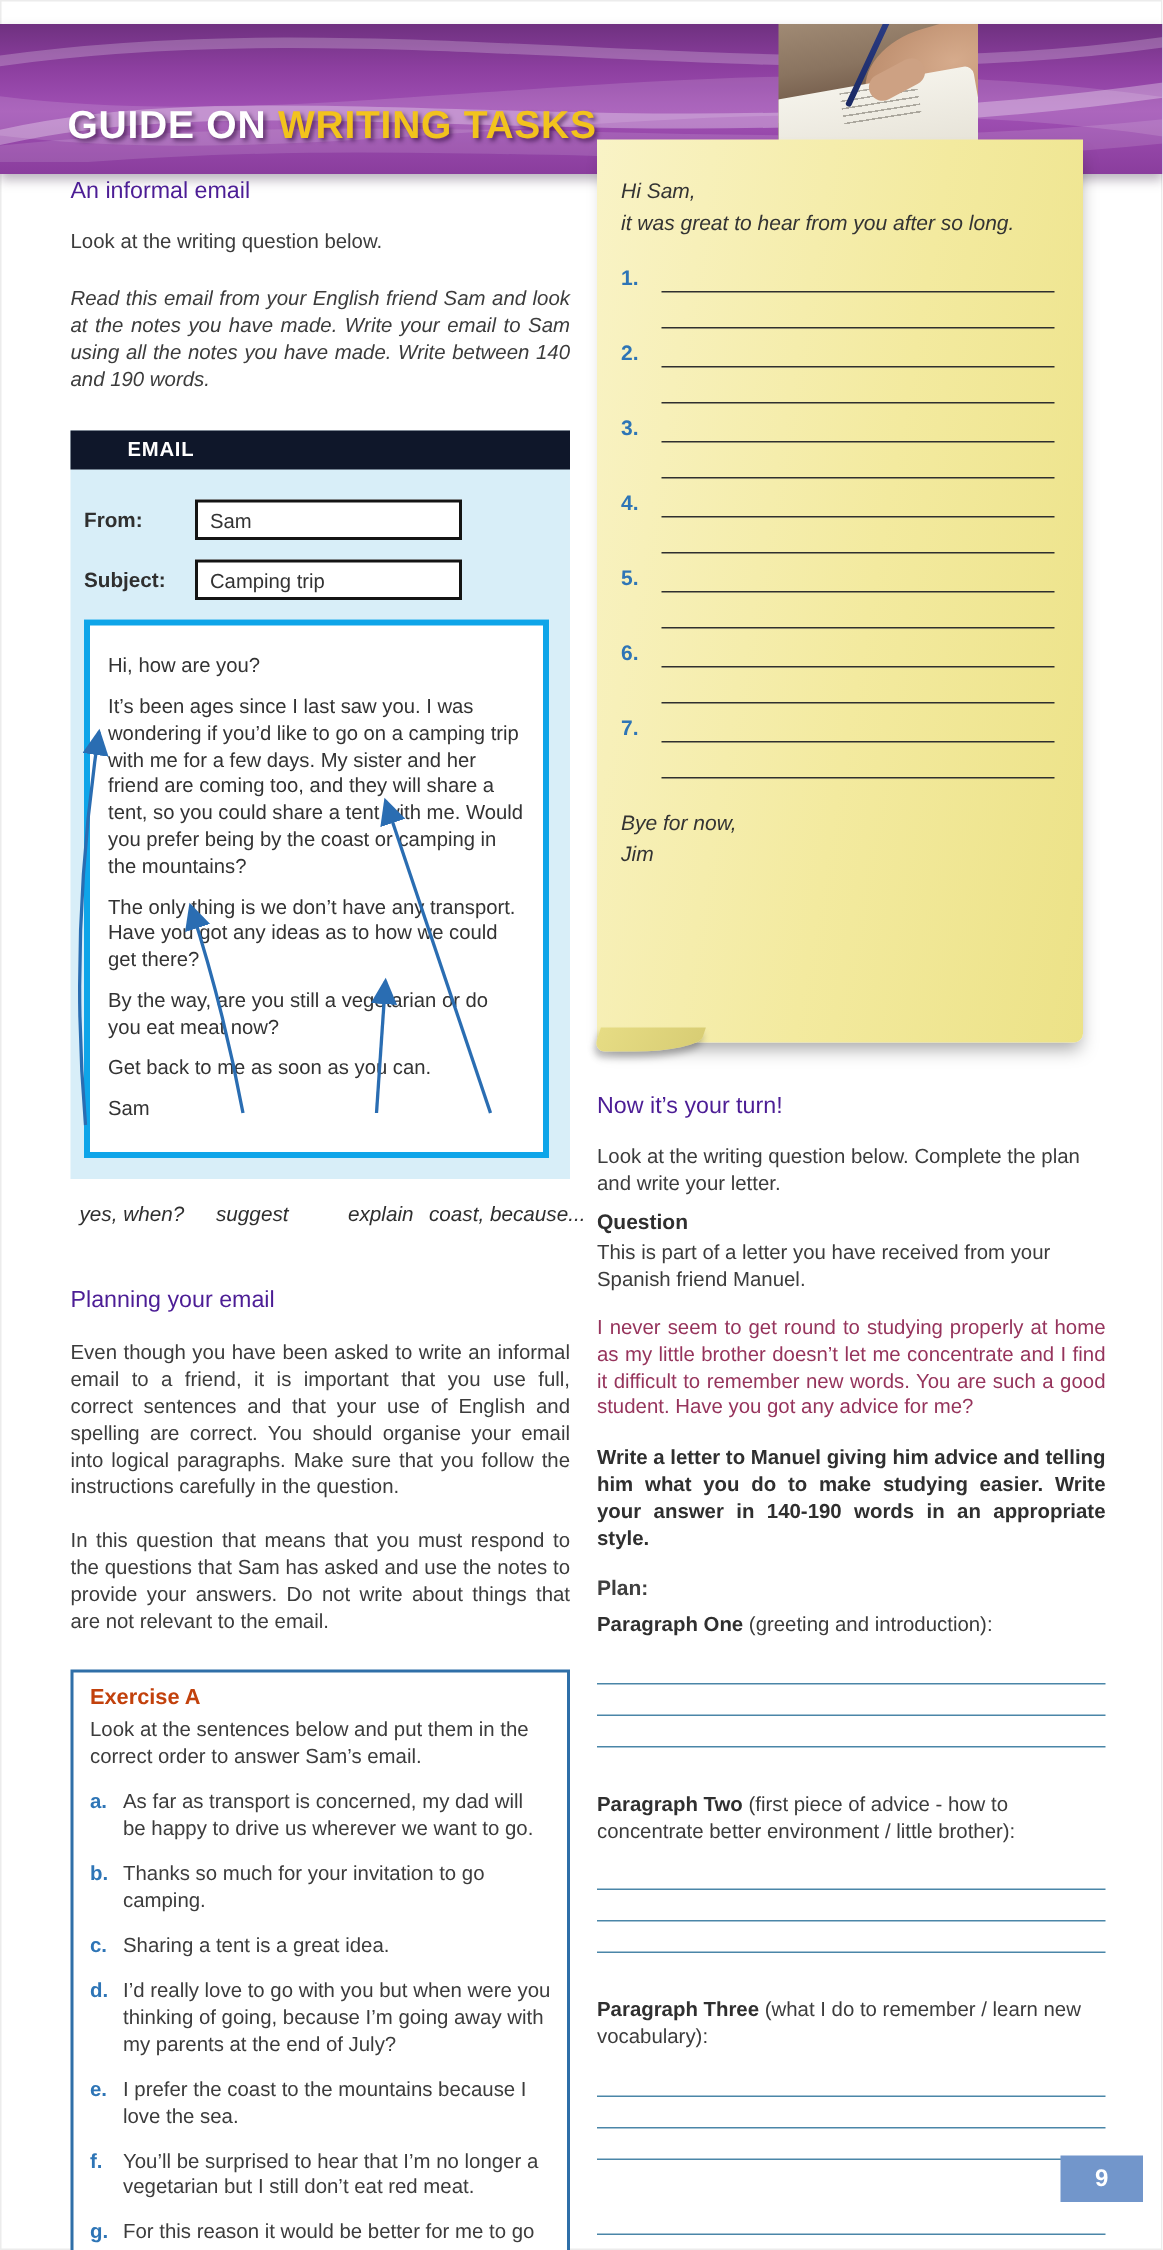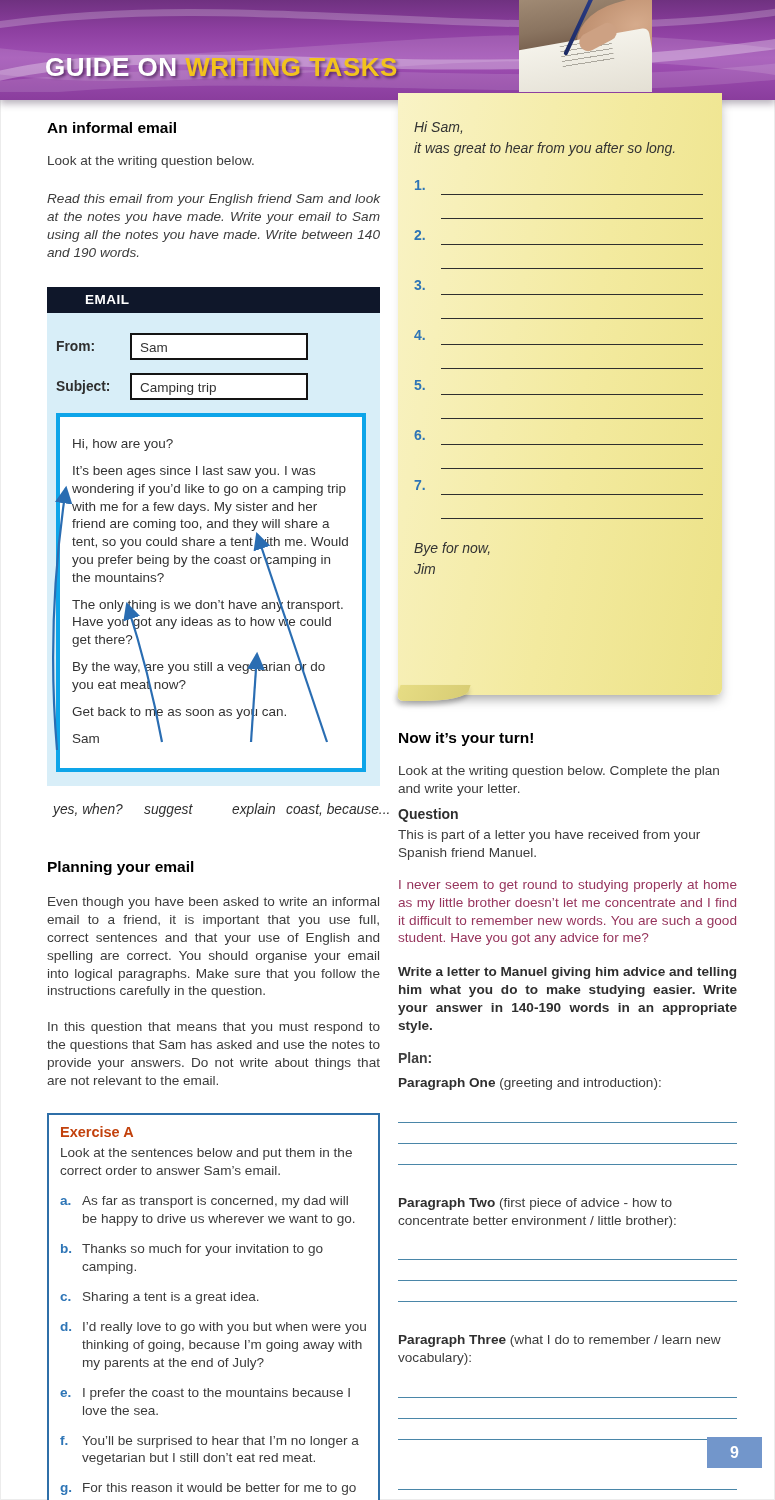--- a/index.html
+++ b/index.html
@@ -2,21 +2,21 @@
 <html><head>
 <meta charset="utf-8">
 <style>
   * { margin:0; padding:0; box-sizing:border-box; }
   html,body { background:#ffffff; }
   body { width:775px; height:1500px; position:relative; overflow:hidden;
          font-family:"Liberation Sans", sans-serif; color:#3c3c3c; }
   .page { position:absolute; inset:0; background:#fff; box-shadow:inset 0 0 0 1px #ececec; }
 
   
-  .header { position:absolute; left:0; top:0; width:775px; height:100px;
+  .header { position:absolute; left:0; top:16px; width:775px; height:100px;
             background:linear-gradient(180deg,#6f3180 0%,#8d3fa0 30%,#a050b4 58%,#8a3d9d 100%);
             box-shadow:0 4px 7px rgba(60,40,70,.35); overflow:hidden; }
   .header svg { position:absolute; inset:0; }
   .hdr-title { position:absolute; left:45px; top:52px; font-size:26px; font-weight:bold;
                letter-spacing:.5px; text-shadow:2px 2px 3px rgba(35,0,45,.55); white-space:nowrap; }
   .hdr-title .t-white { color:#ffffff; }
   .hdr-title .t-yellow { color:#f2c31d; }
 
   .photo { position:absolute; left:519px; top:0; width:133px; height:92px; overflow:hidden;
            background:linear-gradient(170deg,#a08a74 0%,#8a7460 30%,#6e5645 55%,#54402f 80%,#443227 100%); }
@@ -33,21 +33,21 @@
   .photo .finger { position:absolute; right:34px; top:28px; width:40px; height:18px;
                    background:#cda183; border-radius:9px; transform:rotate(-28deg); }
   .photo .pen { position:absolute; left:58px; top:-8px; width:4px; height:66px; border-radius:2px;
                 background:linear-gradient(180deg,#2b3c85 0%,#1a2963 100%); transform:rotate(25deg); }
 
   
   .col { position:absolute; top:92px; font-size:13.6px; line-height:1.32; }
   .col-left  { left:47px;  width:333px; }
   .col-right { left:398px; width:339px; }
 
-  h2.sec { color:#000000; font-size:15.5px; font-weight:bold; }
+  h2.sec { color:#4c1d95; font-size:15.5px; font-weight:normal; }
   .just { text-align:justify; }
   .italic { font-style:italic; }
   .bold { font-weight:bold; color:#2f2f2f; }
 
   .mt-title { margin-top:26px; }
   .p-intro { margin-top:14px; }
   .p-task  { margin-top:20px; }
 
   
   .email-box { margin-top:25px; background:#d8eef8; padding-bottom:14px; }

